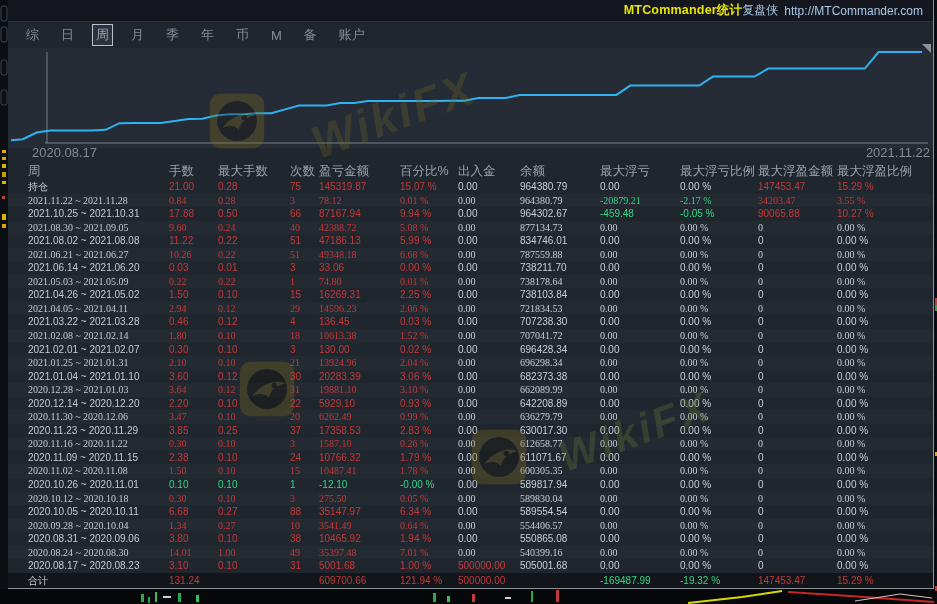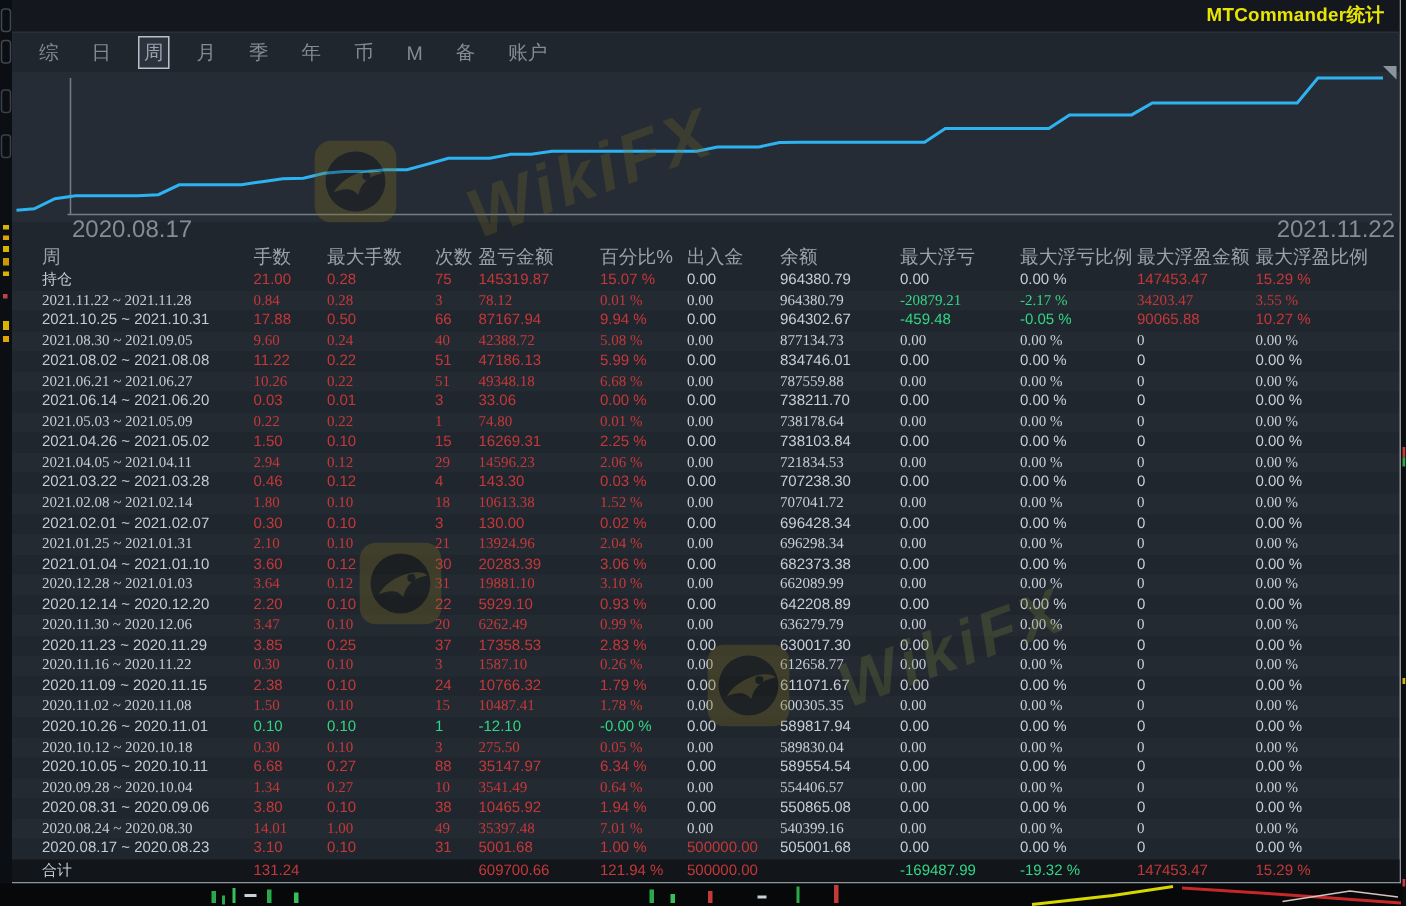--- a/index.html
+++ b/index.html
@@ -21,21 +21,21 @@
   .brandbox{font-size:12px;color:#a9c7e8;display:flex;gap:6px;align-items:center;}
   
   .menubar{position:absolute;left:0;top:22px;width:100%;height:26px;display:flex;align-items:center;
     gap:14px;padding-left:14px;box-sizing:border-box;background:#20262e;}
   .menu-item{color:#828b96;font-size:13px;padding:1px 3px;border:1px solid transparent;cursor:default;}
   .menu-item.active{border-color:#b7c1cb;background:#2c333d;color:#9aa4af;}
   
   .chart{position:absolute;left:0;top:48px;width:100%;height:100px;background:#262c35;}
   .chart svg{display:block;}
   .xlabels{position:absolute;left:0;top:145px;width:922px;display:flex;justify-content:space-between;
-    padding-left:40px;box-sizing:border-box;color:#848d97;font-size:16px;}
+    padding-left:24px;box-sizing:border-box;color:#848d97;font-size:13px;}
   .grip{position:absolute;right:2px;top:44px;width:0;height:0;border-left:9px solid transparent;
     border-top:9px solid #8b939b;}
   
   .trow{display:grid;grid-template-columns:141px 49px 72px 29px 81px 58px 62px 80px 80px 78px 79px 1fr;
     padding-left:20px;height:13.55px;line-height:13.6px;font-size:10px;white-space:nowrap;}
   .thead{position:absolute;left:0;top:158px;width:100%;box-sizing:border-box;}
   .thead .trow{height:22px;line-height:26px;font-size:12.5px;color:#9aa3ad;}
   .tbody{position:absolute;left:0;top:180px;width:100%;box-sizing:border-box;}
   .trow.alt{background:rgba(255,255,255,.018);font-family:Liberation Serif, serif;}
   .total-row{position:absolute;left:0;top:573px;width:100%;box-sizing:border-box;background:#12161b;}
@@ -69,20 +69,24 @@
       <rect x="2" y="196" width="3" height="3" fill="#b44"></rect>
       <rect x="2" y="214" width="4" height="6" fill="#d8b400"></rect>
       <rect x="2" y="224" width="4" height="4" fill="#e0a400"></rect>
     </svg>
   </div>
 
   <div id="window">
 
     <div class="titlebar">
       <span class="title">MTCommander统计</span>
+      <span class="brandbox">
+        <span>复盘侠</span>
+        <span>http://MTCommander.com</span>
+      </span>
     </div>
 
     <div class="menubar">
         <span class="menu-item">综</span>
         <span class="menu-item">日</span>
         <span class="menu-item active">周</span>
         <span class="menu-item">月</span>
         <span class="menu-item">季</span>
         <span class="menu-item">年</span>
         <span class="menu-item">币</span>
@@ -259,21 +263,21 @@
           <span class="cell v-gray">0.00</span>
           <span class="cell v-gray">0.00 %</span>
           <span class="cell v-gray">0</span>
           <span class="cell v-gray">0.00 %</span>
         </div>
         <div class="trow">
           <span class="cell c-date">2021.03.22 ~ 2021.03.28</span>
           <span class="cell v-red">0.46</span>
           <span class="cell v-red">0.12</span>
           <span class="cell v-red">4</span>
-          <span class="cell v-red">143.30</span>
+          <span class="cell v-red">136.45</span>
           <span class="cell v-red">0.03 %</span>
           <span class="cell v-gray">0.00</span>
           <span class="cell v-gray">707238.30</span>
           <span class="cell v-gray">0.00</span>
           <span class="cell v-gray">0.00 %</span>
           <span class="cell v-gray">0</span>
           <span class="cell v-gray">0.00 %</span>
         </div>
         <div class="trow alt">
           <span class="cell c-date">2021.02.08 ~ 2021.02.14</span>

